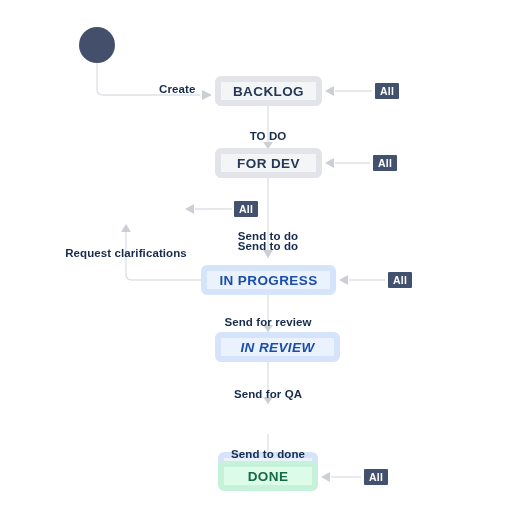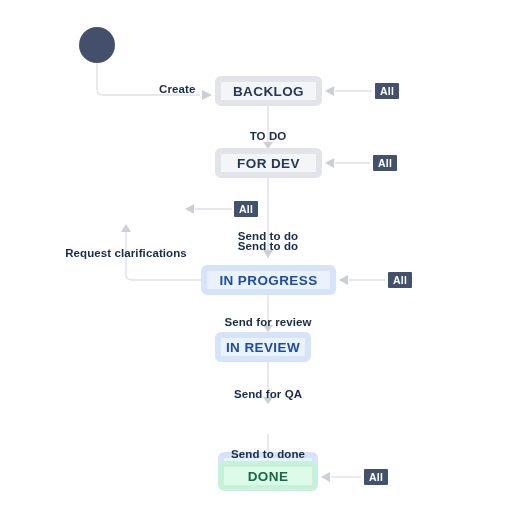--- a/index.html
+++ b/index.html
@@ -142,21 +142,21 @@
 
   <div class="node status-gray" style="left:215px; top:148px; width:107px;">
     <span>FOR DEV</span>
   </div>
 
 
   <div class="node status-blue" style="left:201px; top:265px; width:135px;">
     <span>IN PROGRESS</span>
   </div>
 
-  <div class="node status-blue" style="left:215px; top:332px; width:96px;">
+  <div class="node status-blue" style="left:215px; top:332px; width:125px;font-style:italic;">
     <span>IN REVIEW</span>
   </div>
 
   <div class="node status-blue" style="left:218px; top:404px; width:100px;margin-top:48px;">
     <span>FOR QA</span>
   </div>
 
   <div class="node status-green" style="left:218px; top:461px; width:100px;">
     <span>DONE</span>
   </div>

